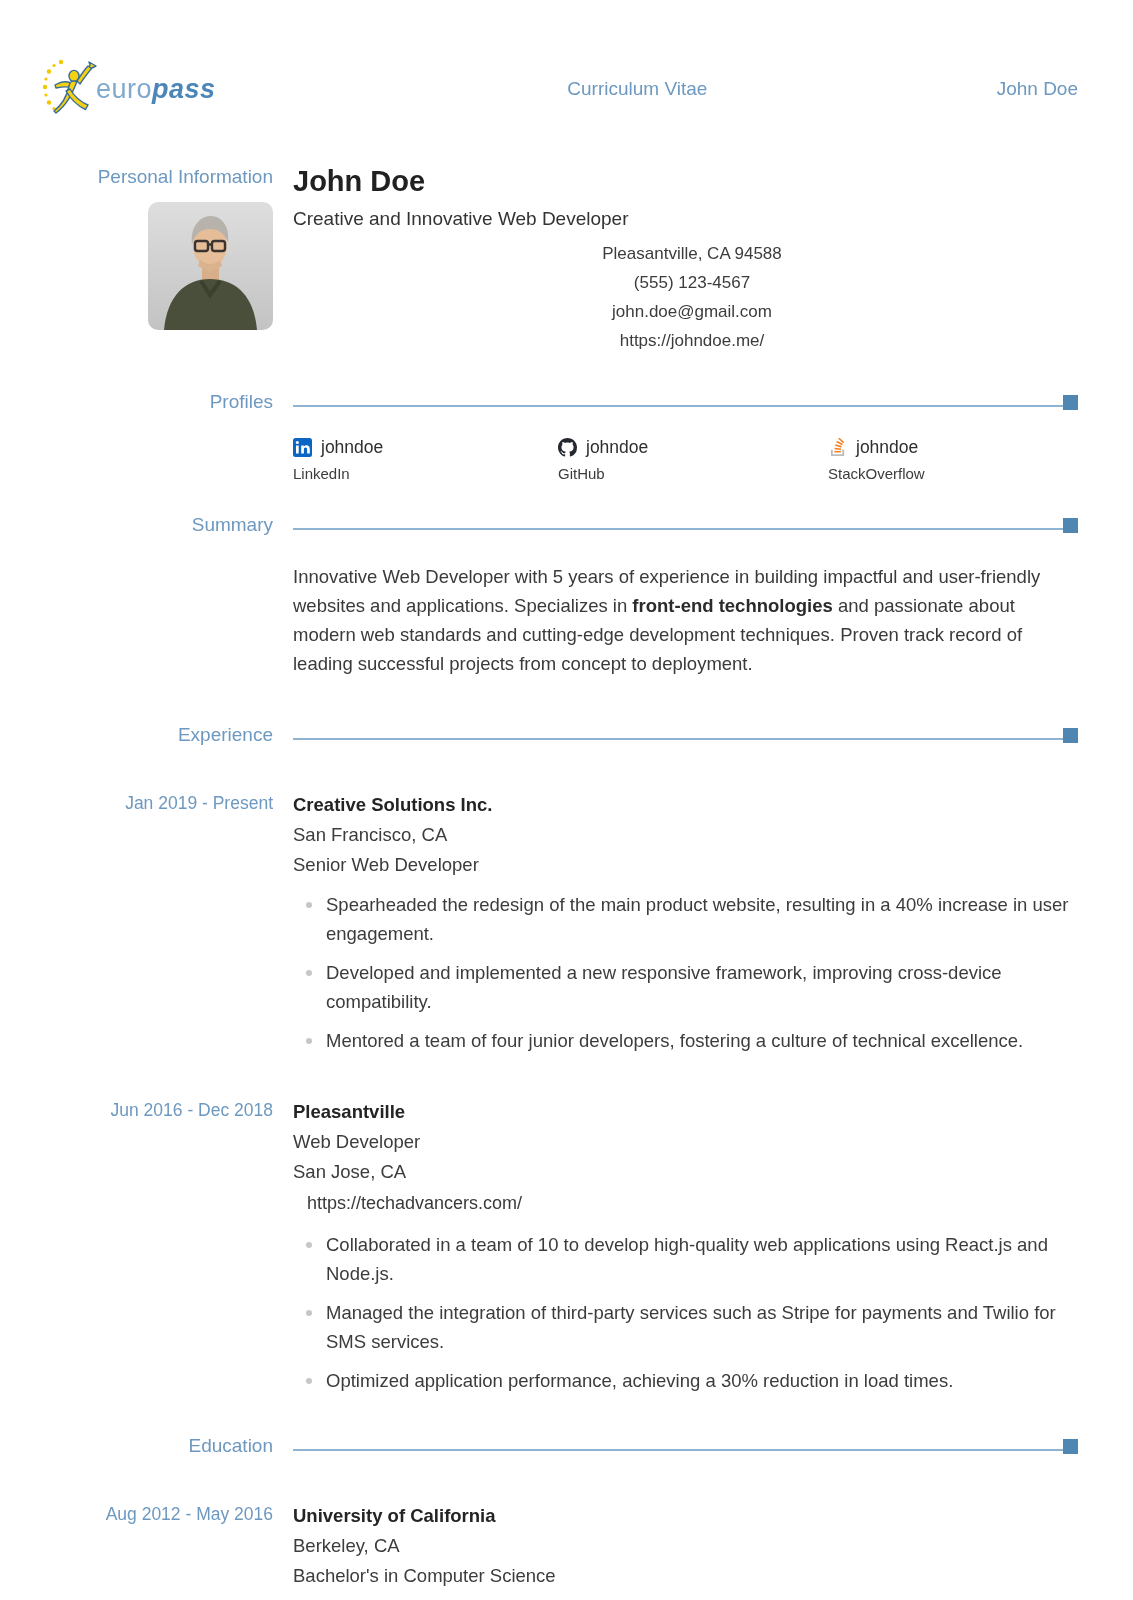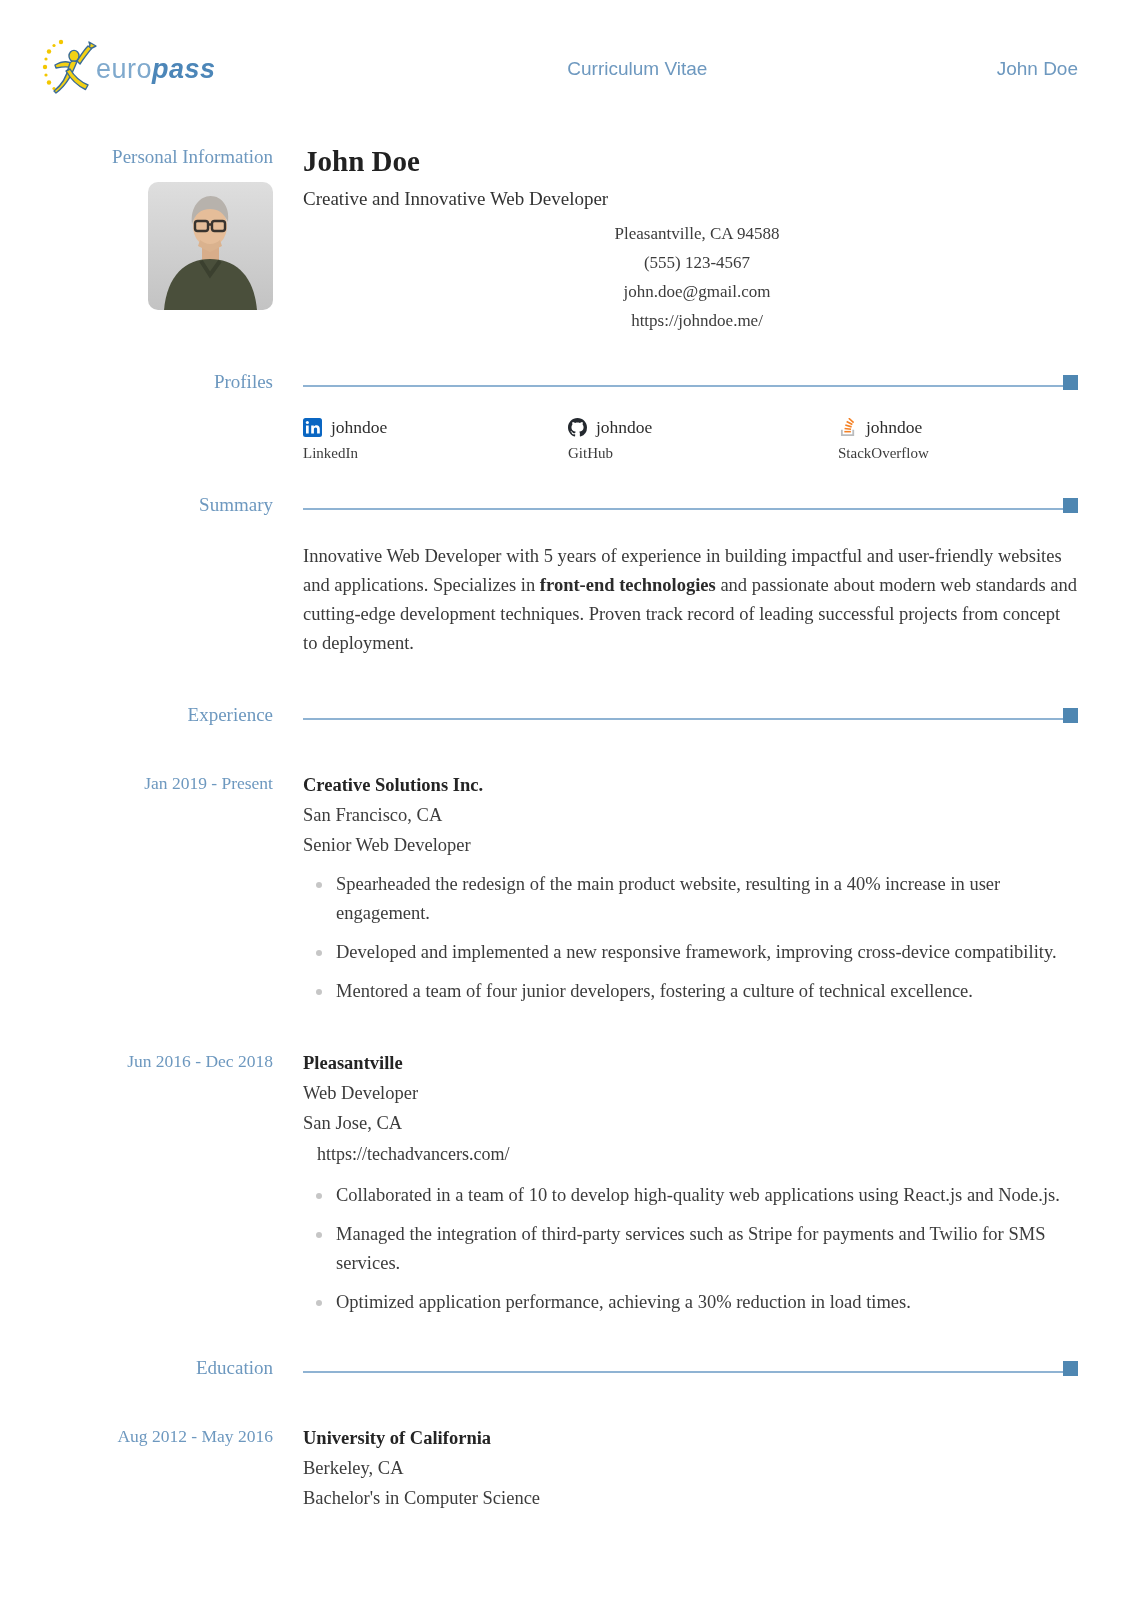--- a/index.html
+++ b/index.html
@@ -1,34 +1,34 @@
 <!DOCTYPE html>
 <html><head>
 <meta charset="utf-8">
 <style>
   * { box-sizing: border-box; }
   html, body { margin: 0; padding: 0; background: #f2f2f2; }
   body { font-family: "Liberation Sans", "DejaVu Sans", sans-serif; color: #3c3c3c; }
 
   .page {
     width: 1133px; height: 1600px; margin: 0 auto; background: #ffffff;
-    padding: 38px 55px 40px 40px; overflow: hidden;
+    padding: 58px 55px 40px 40px; overflow: hidden;
   }
 
   
   .top-header { display: flex; align-items: center; }
   .logo { display: flex; align-items: center; width: 238px; }
   .logo-text { font-size: 27px; letter-spacing: 0.5px; margin-left: -6px; }
   .logo-euro { color: #7fa9cd; font-weight: 400; }
   .logo-pass { color: #4c86b8; font-weight: 700; font-style: italic; }
   .header-center { flex: 1; text-align: center; color: #6d98bf; font-size: 19px; }
   .header-right { color: #6d98bf; font-size: 19px; }
 
   
-  .row { display: grid; grid-template-columns: 233px 1fr; column-gap: 30px; font-family: Liberation Serif, serif; }
+  .row { display: grid; grid-template-columns: 233px 1fr; column-gap: 20px; }
   .left { text-align: right; }
   .section-label { color: #6d98bf; font-size: 19px; }
 
   .section-head { align-items: center; }
   .rule { display: flex; align-items: flex-end; height: 16px; }
   .rule-line { flex: 1; height: 2px; background: #8fb3d3; margin-bottom: 3px; }
   .rule-square { width: 15px; height: 15px; background: #4f87b2; flex: none; }
 
   
   .personal { margin-top: 46px; }

